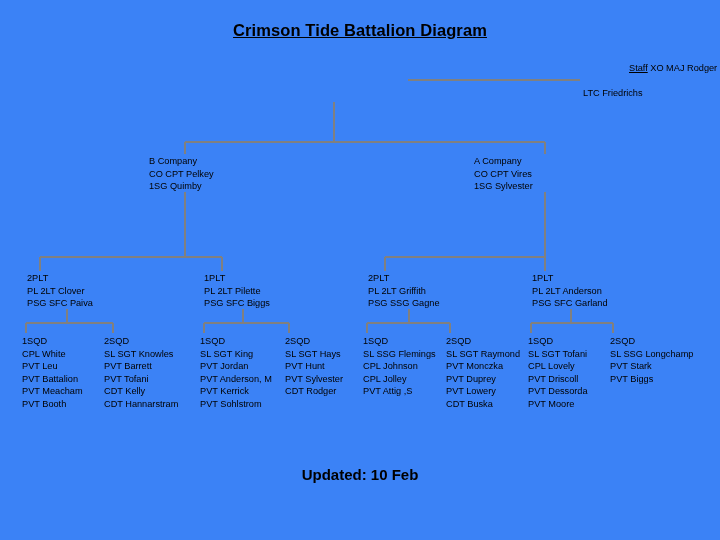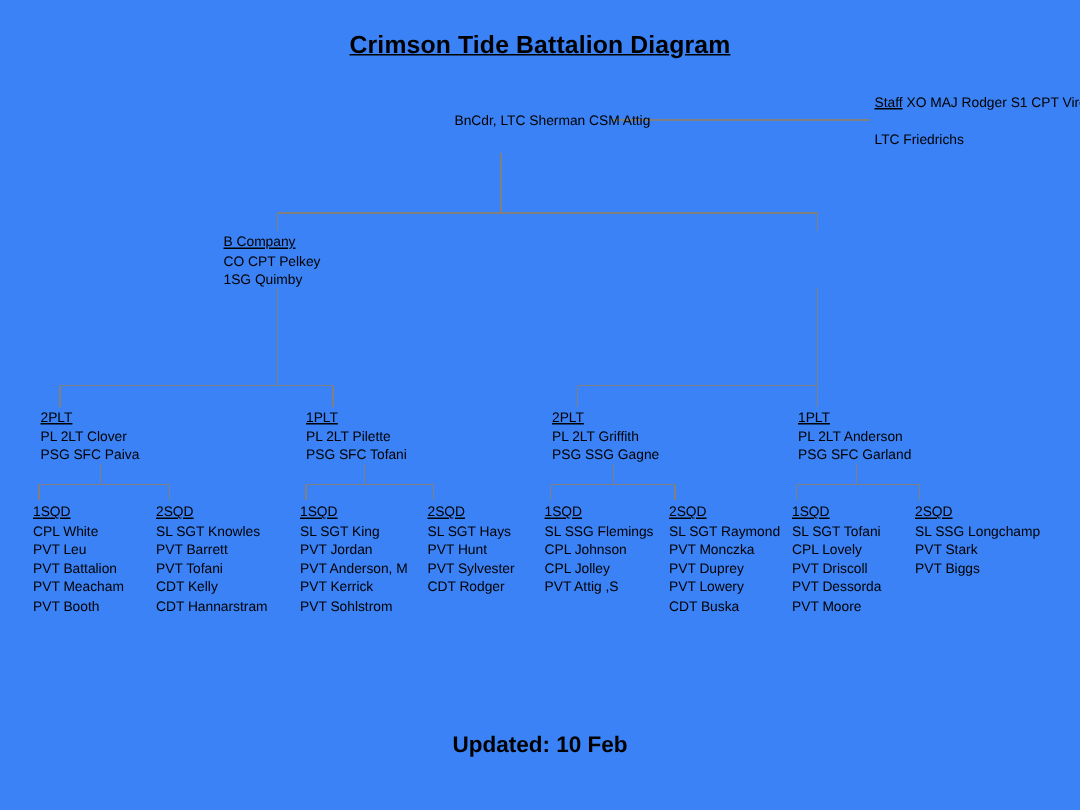--- a/index.html
+++ b/index.html
@@ -27,21 +27,20 @@
     height: 540px;
     pointer-events: none;
   }
   .node {
     position: absolute;
     line-height: 12.6px;
     font-size: 9.2px;
     white-space: nowrap;
   }
   .node .hdr {
-    text-decoration: underline;
   }
   .node .ln {
     display: block;
   }
   .title {
     position: absolute;
     left: 0;
     top: 21px;
     width: 720px;
     text-align: center;
@@ -53,31 +52,30 @@
     text-decoration: underline;
   }
   .footer {
     position: absolute;
     left: 0;
     top: 466px;
     width: 720px;
     text-align: center;
     font-size: 15px;
     font-weight: bold;
-    margin-top: 22px;
   }
   .staff {
     position: absolute;
     left: 583px;
     top: 62px;
     font-size: 9.2px;
     line-height: 12.6px;
     white-space: nowrap;
   }
-  .staff .hdr { text-decoration: underline; }
+  .staff .hdr { text-decoration: underline; margin-left: 46px; }
   .staff .gap { display: block; height: 12px; }
   .cmd {
     position: absolute;
     left: 303px;
     top: 74px;
     font-size: 9.2px;
     line-height: 12.6px;
     white-space: nowrap;
   }
 </style>
@@ -123,54 +121,55 @@
       <path d="M 367 323 L 367 333"></path>
       <path d="M 450 323 L 450 333"></path>
 
       <path d="M 571 309 L 571 323"></path>
       <path d="M 531 323 L 613 323"></path>
       <path d="M 531 323 L 531 333"></path>
       <path d="M 613 323 L 613 333"></path>
     </g>
   </svg>
 
-  <div class="cmd">
-    <span class="ln">BnCdr, LTC Sherman</span>
-    <span class="ln">CSM Attig</span>
-  </div>
 
   <div class="staff">
     <span class="ln hdr">Staff</span>
     <span class="ln">XO MAJ Rodger</span>
     <span class="ln">S1 CPT Vires</span>
     
     
     
     
     <span class="gap"></span>
     <span class="ln">LTC Friedrichs</span>
   </div>
 
   <div class="node" style="left:149px; top:155px;">
     <span class="ln hdr">B Company</span>
     <span class="ln">CO CPT Pelkey</span>
     <span class="ln">1SG Quimby</span>
   </div>
 
+  <div class="node" style="left:474px; top:155px;">
+    <span class="ln hdr">A Company</span>
+    <span class="ln">CO CPT Vires</span>
+    <span class="ln">1SG Sylvester</span>
+  </div>
 
   <div class="node" style="left:27px; top:272px;">
     <span class="ln hdr">2PLT</span>
     <span class="ln">PL  2LT Clover</span>
     <span class="ln">PSG SFC Paiva</span>
   </div>
 
   <div class="node" style="left:204px; top:272px;">
     <span class="ln hdr">1PLT</span>
     <span class="ln">PL  2LT Pilette</span>
-    <span class="ln">PSG SFC Tofani</span>
+    <span class="ln">PSG SFC Biggs</span>
   </div>
 
   <div class="node" style="left:368px; top:272px;">
     <span class="ln hdr">2PLT</span>
     <span class="ln">PL  2LT Griffith</span>
     <span class="ln">PSG SSG Gagne</span>
   </div>
 
   <div class="node" style="left:532px; top:272px;">
     <span class="ln hdr">1PLT</span>

